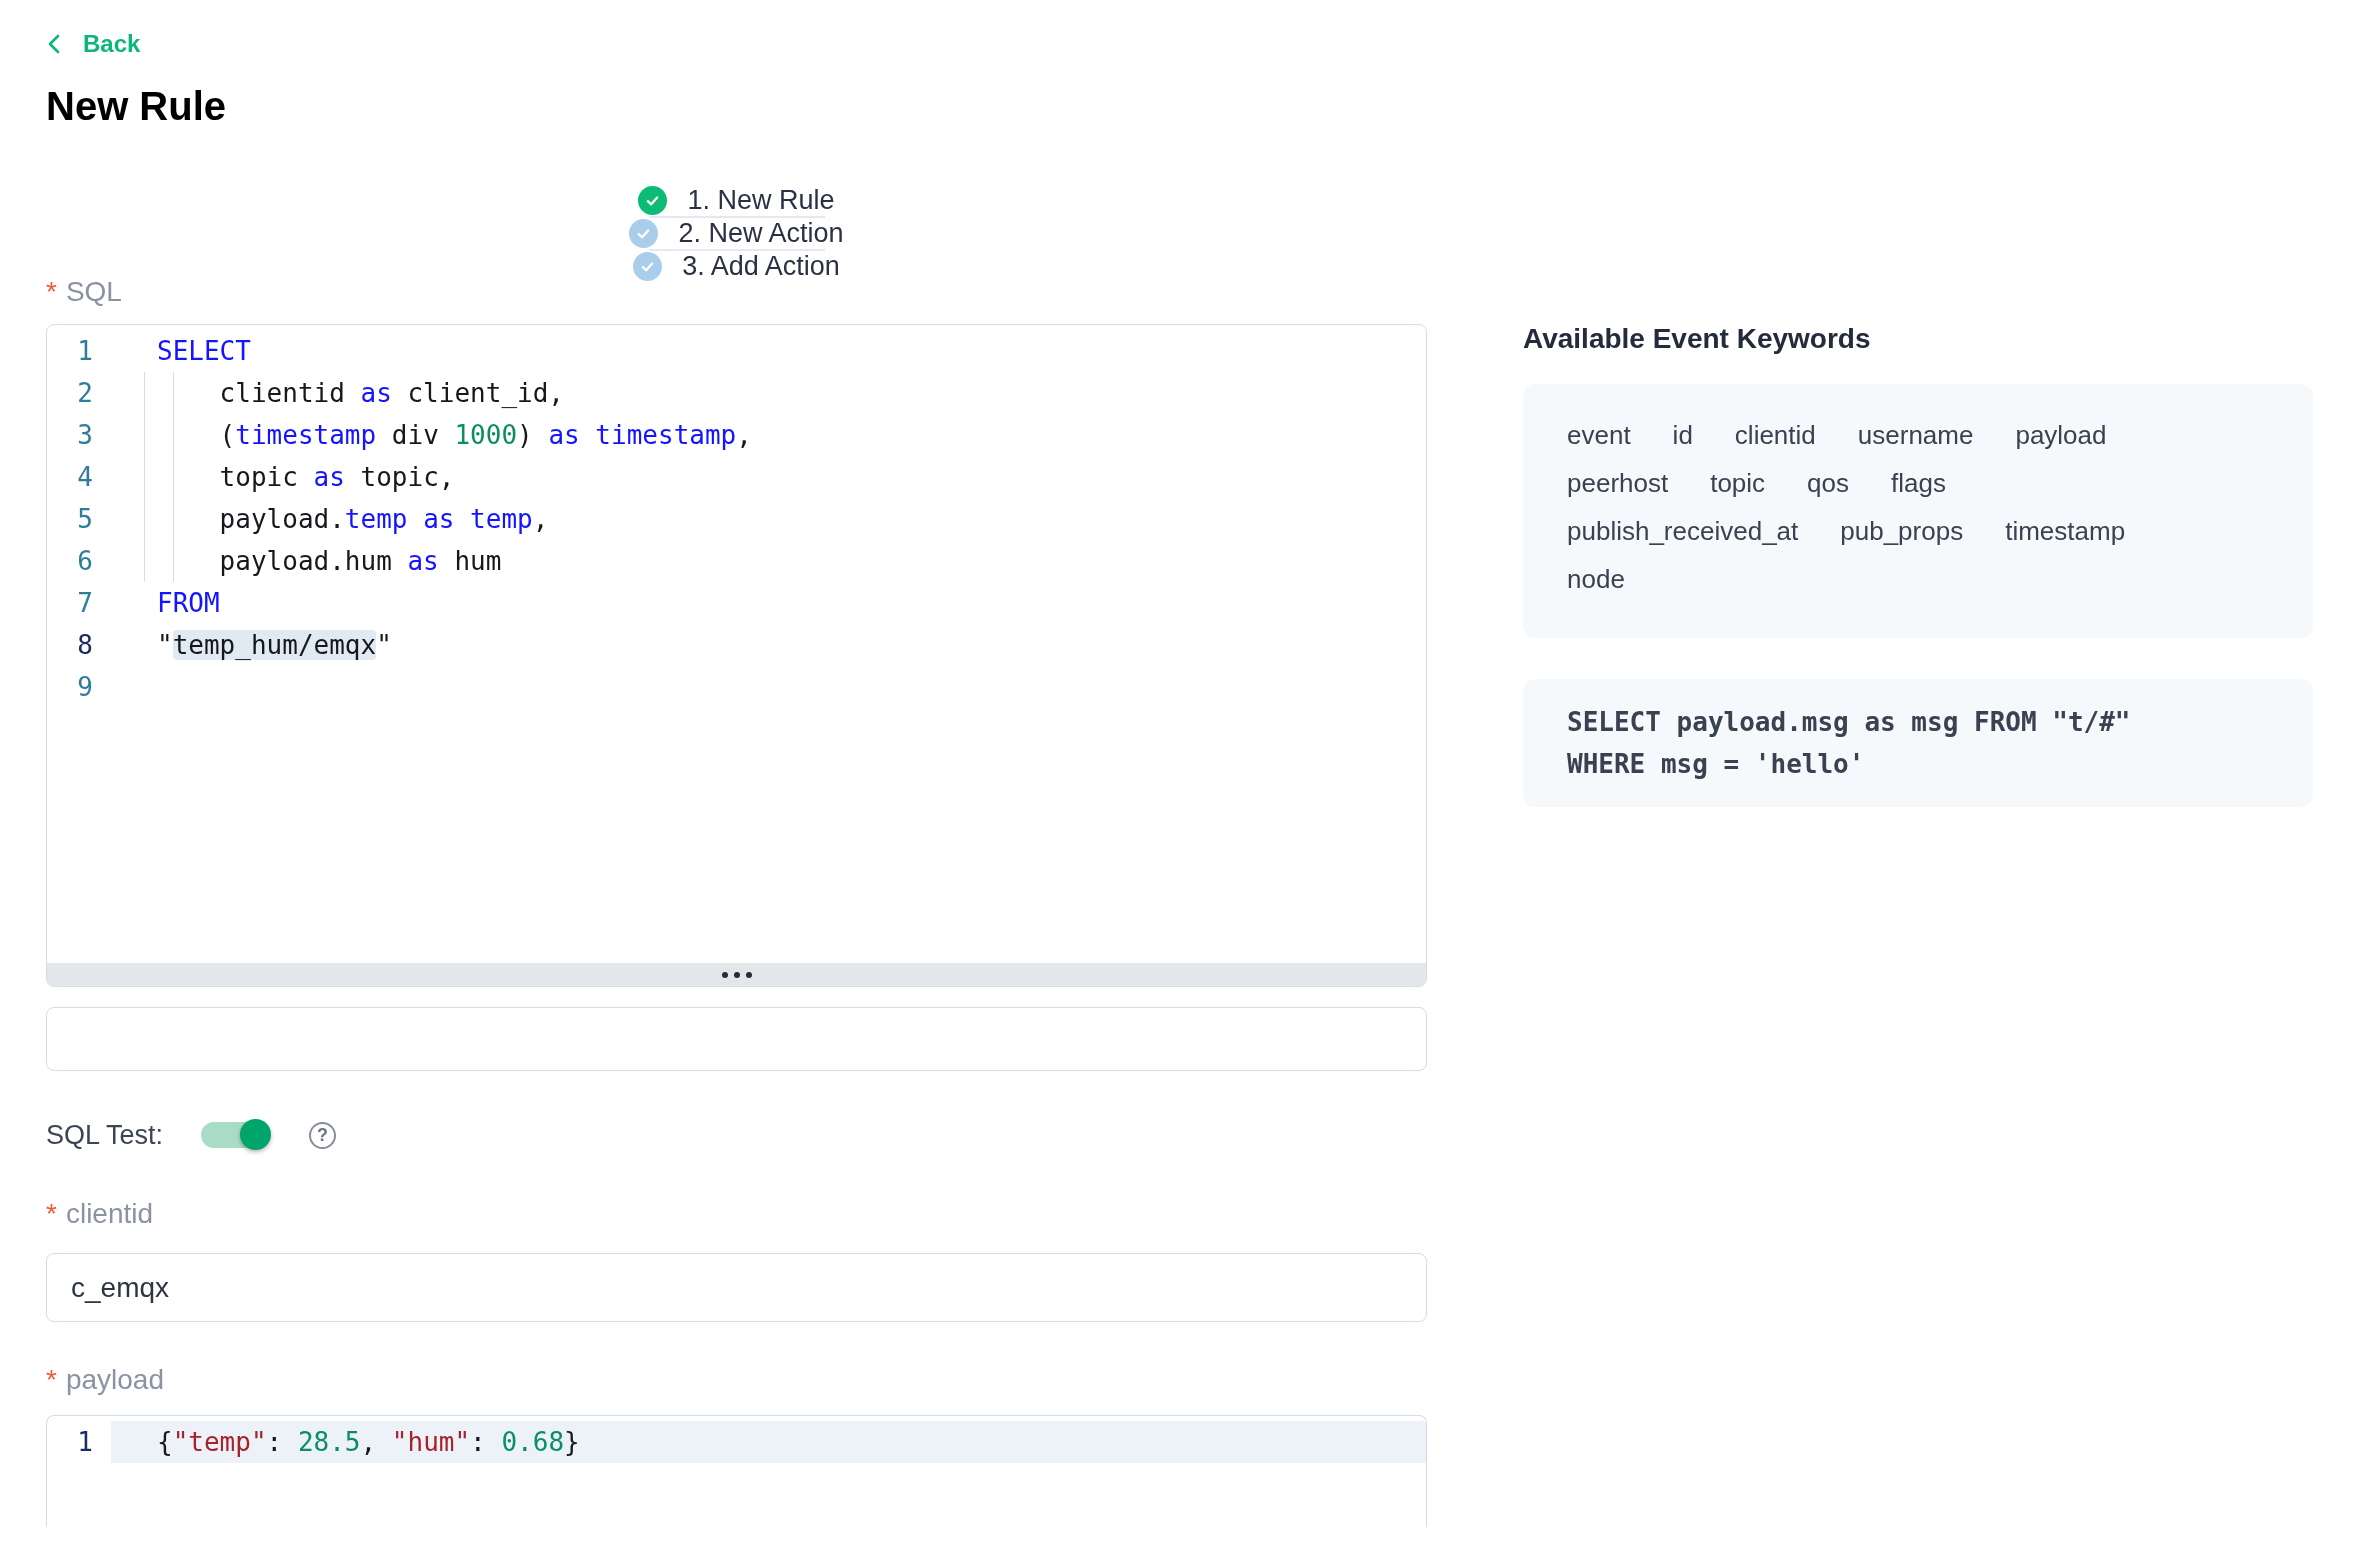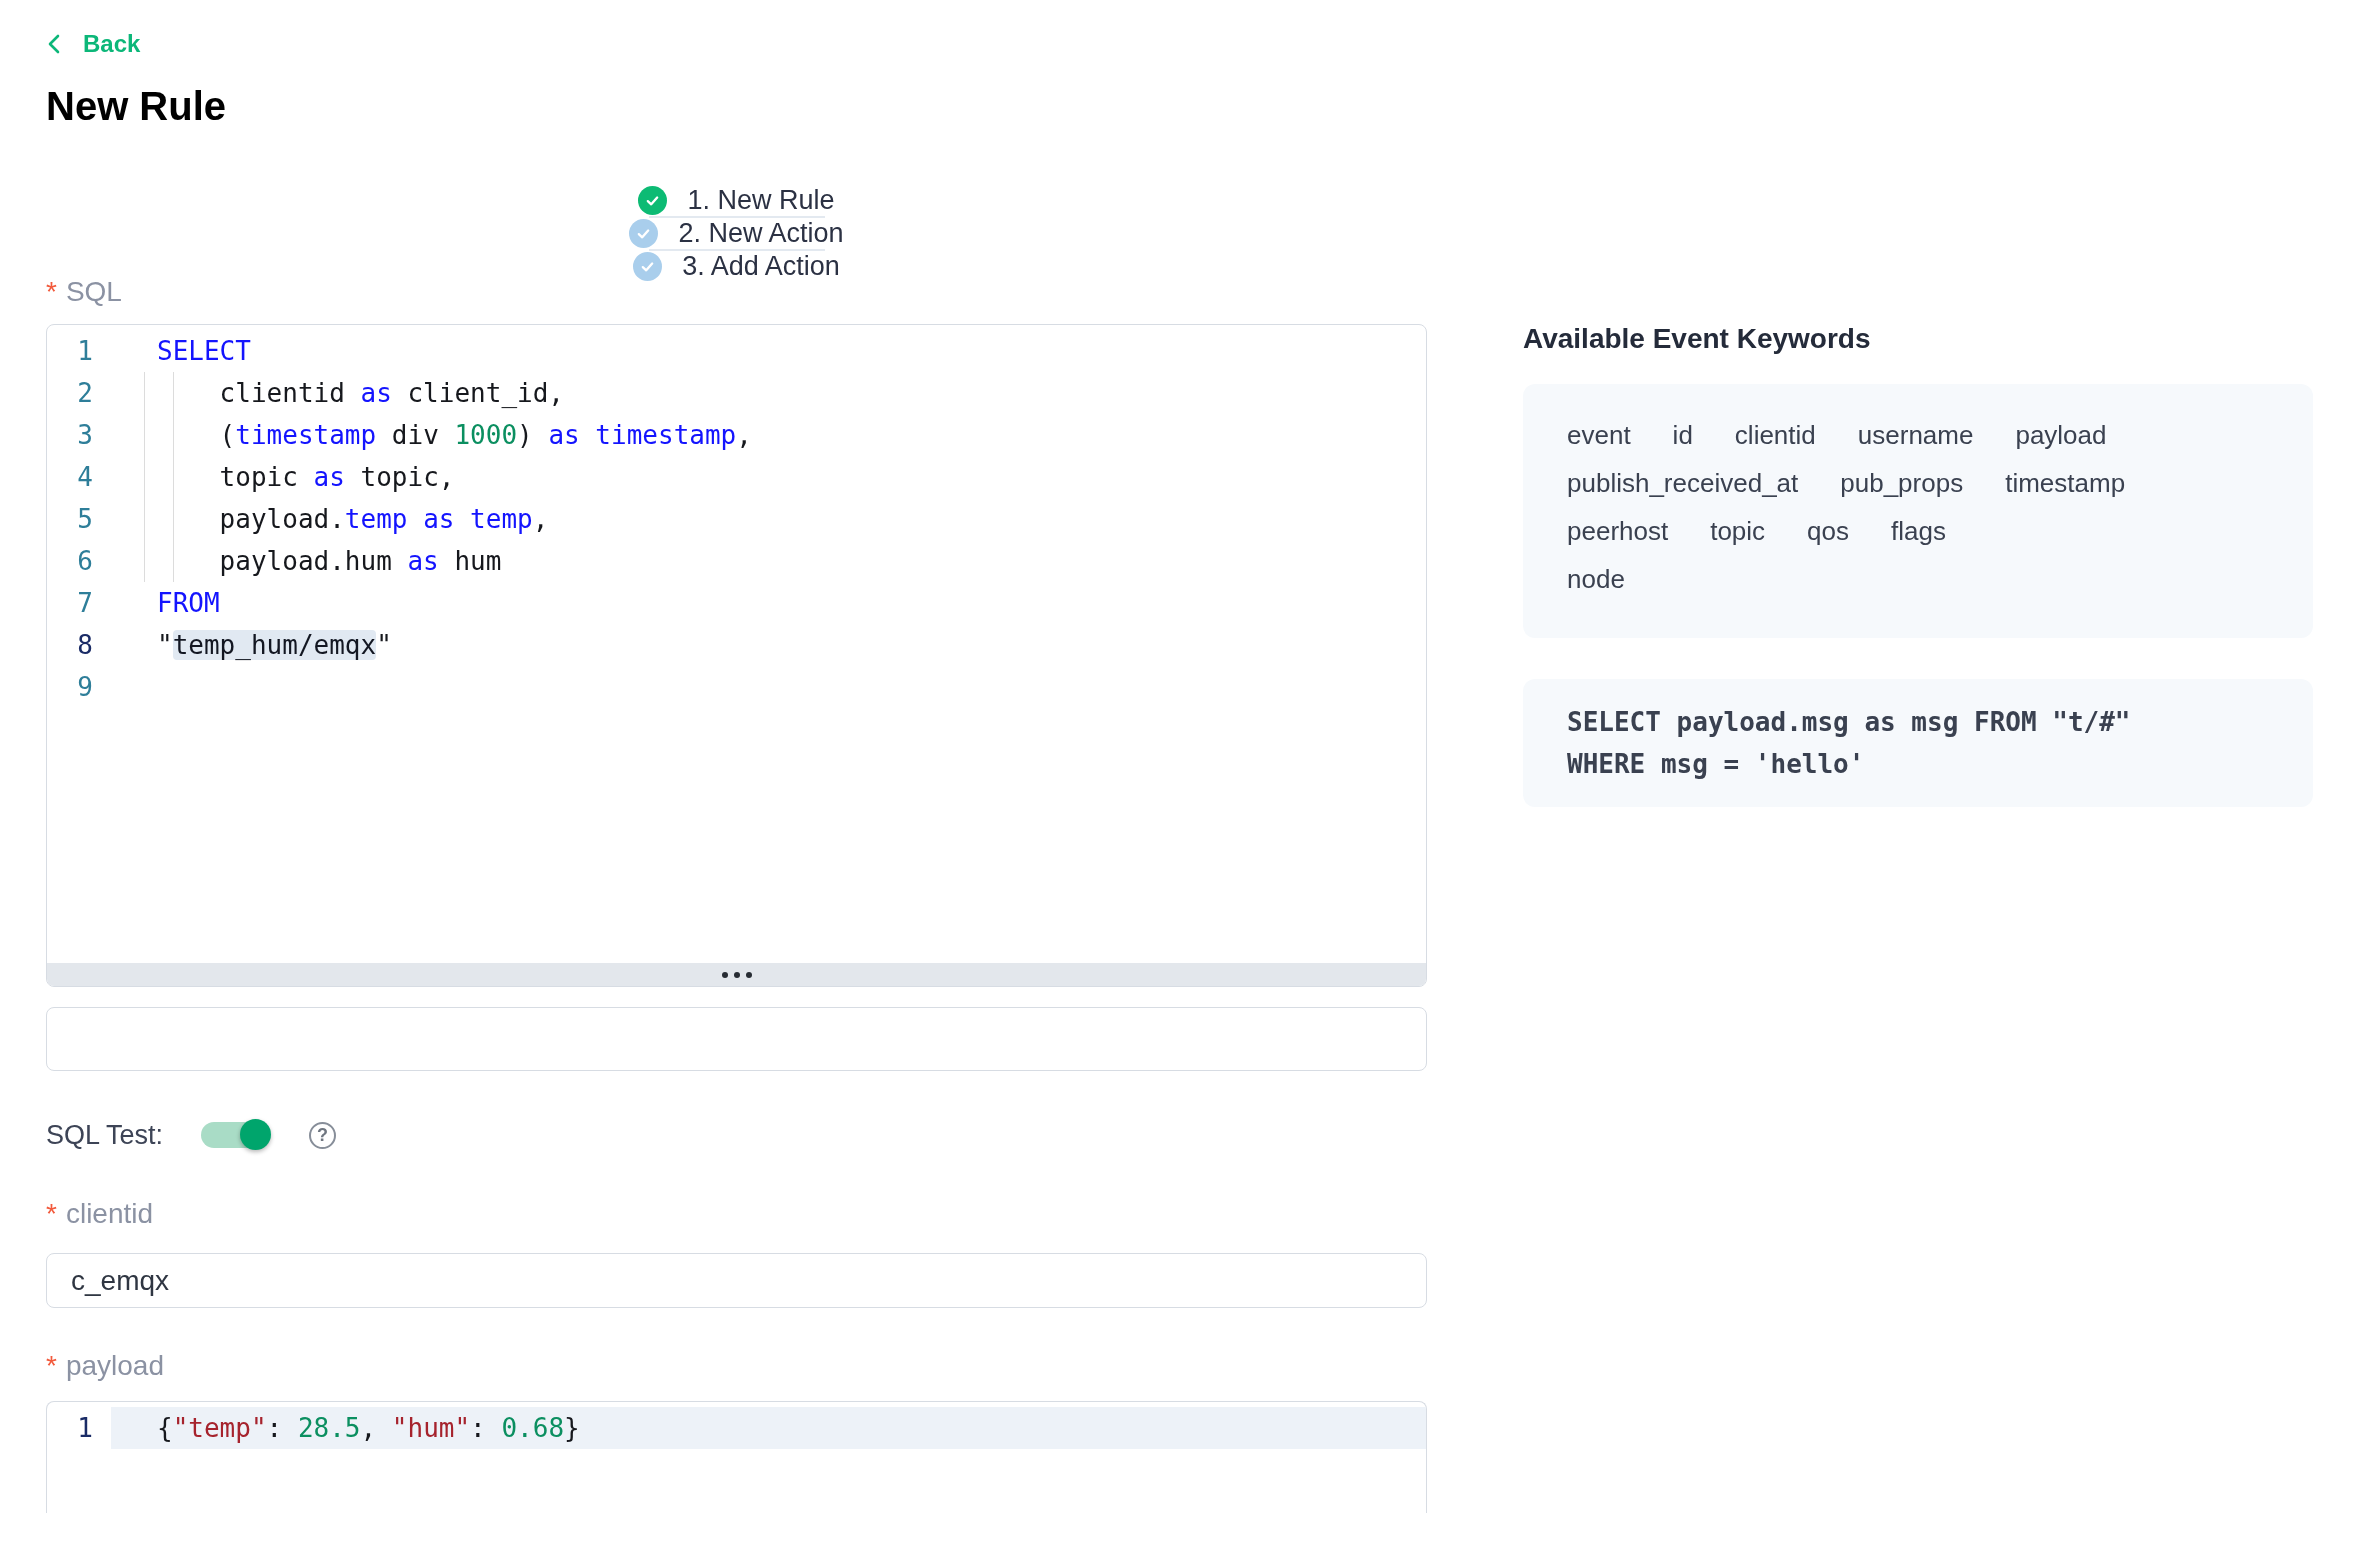--- a/index.html
+++ b/index.html
@@ -57,21 +57,21 @@
   .resize-bar { position:absolute; left:0; right:0; bottom:0; height:23px; background:#e3e7ec;
                 border-radius:0 0 7px 7px; display:flex; align-items:center; justify-content:center;
                 gap:6px; cursor:row-resize; }
   .resize-bar i { width:6px; height:6px; border-radius:50%; background:#272c33; }
 
   
   .text-input { display:block; width:1381px; height:64px; border:1px solid #d7dce3; border-radius:8px;
                 background:#fff; padding:0 24px; font-size:28px; color:#2f3642;
                 font-family:"Liberation Sans", sans-serif; outline:none; }
   .note-input { margin-top:20px; }
-  .clientid-input { margin-top:24px; height:55px; }
+  .clientid-input { margin-top:24px; height:69px; }
 
   
   .sqltest-row { margin-top:48px; display:flex; align-items:center; height:32px; }
   .sqltest-label { font-size:27px; color:#3d4456; }
   .toggle { position:relative; width:68px; height:26px; border-radius:13px; background:#a9dcc6;
             margin-left:38px; cursor:pointer; flex:none; }
   .toggle .knob { position:absolute; right:-2px; top:-3px; width:31px; height:31px; border-radius:50%;
                   background:#00a56c; box-shadow:0 2px 4px rgba(0,0,0,.28); }
   .help { margin-left:40px; width:27px; height:27px; border-radius:50%; border:2px solid #878e99;
           color:#6f7680; font-size:18px; font-weight:700; display:inline-flex; align-items:center;
@@ -224,31 +224,31 @@
     <h3>Available Event Keywords</h3>
     <div class="kw-box" id="kw-rows">
         <div class="kw-row">
           <span class="kw">event</span>
           <span class="kw">id</span>
           <span class="kw">clientid</span>
           <span class="kw">username</span>
           <span class="kw">payload</span>
         </div>
         <div class="kw-row">
-          <span class="kw">publish_received_at</span>
-          <span class="kw">pub_props</span>
-          <span class="kw">timestamp</span>
-        </div>
-        <div class="kw-row">
           <span class="kw">peerhost</span>
           <span class="kw">topic</span>
           <span class="kw">qos</span>
           <span class="kw">flags</span>
         </div>
         <div class="kw-row">
+          <span class="kw">publish_received_at</span>
+          <span class="kw">pub_props</span>
+          <span class="kw">timestamp</span>
+        </div>
+        <div class="kw-row">
           <span class="kw">node</span>
         </div>
       </div>
     <div class="ex-box" id="ex-lines">
         <div class="ex-line">SELECT payload.msg as msg FROM "t/#"</div>
         <div class="ex-line">WHERE msg = 'hello'</div>
       </div>
   </div>
 
 </div>

